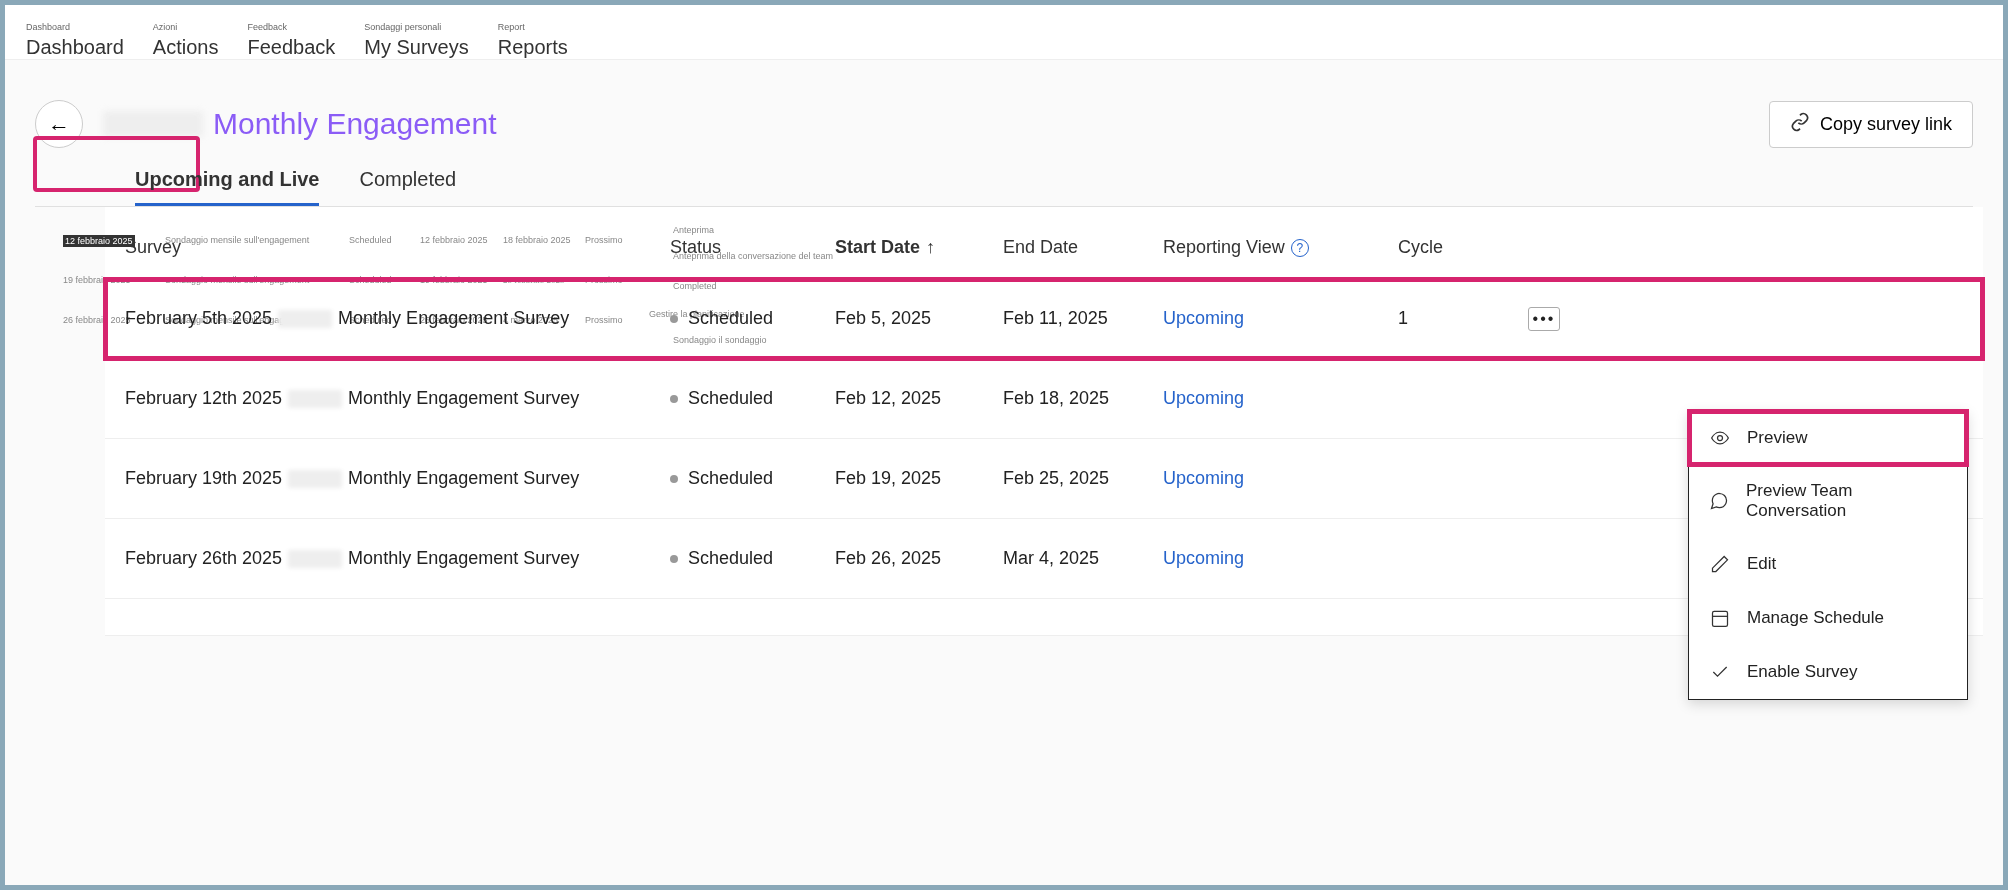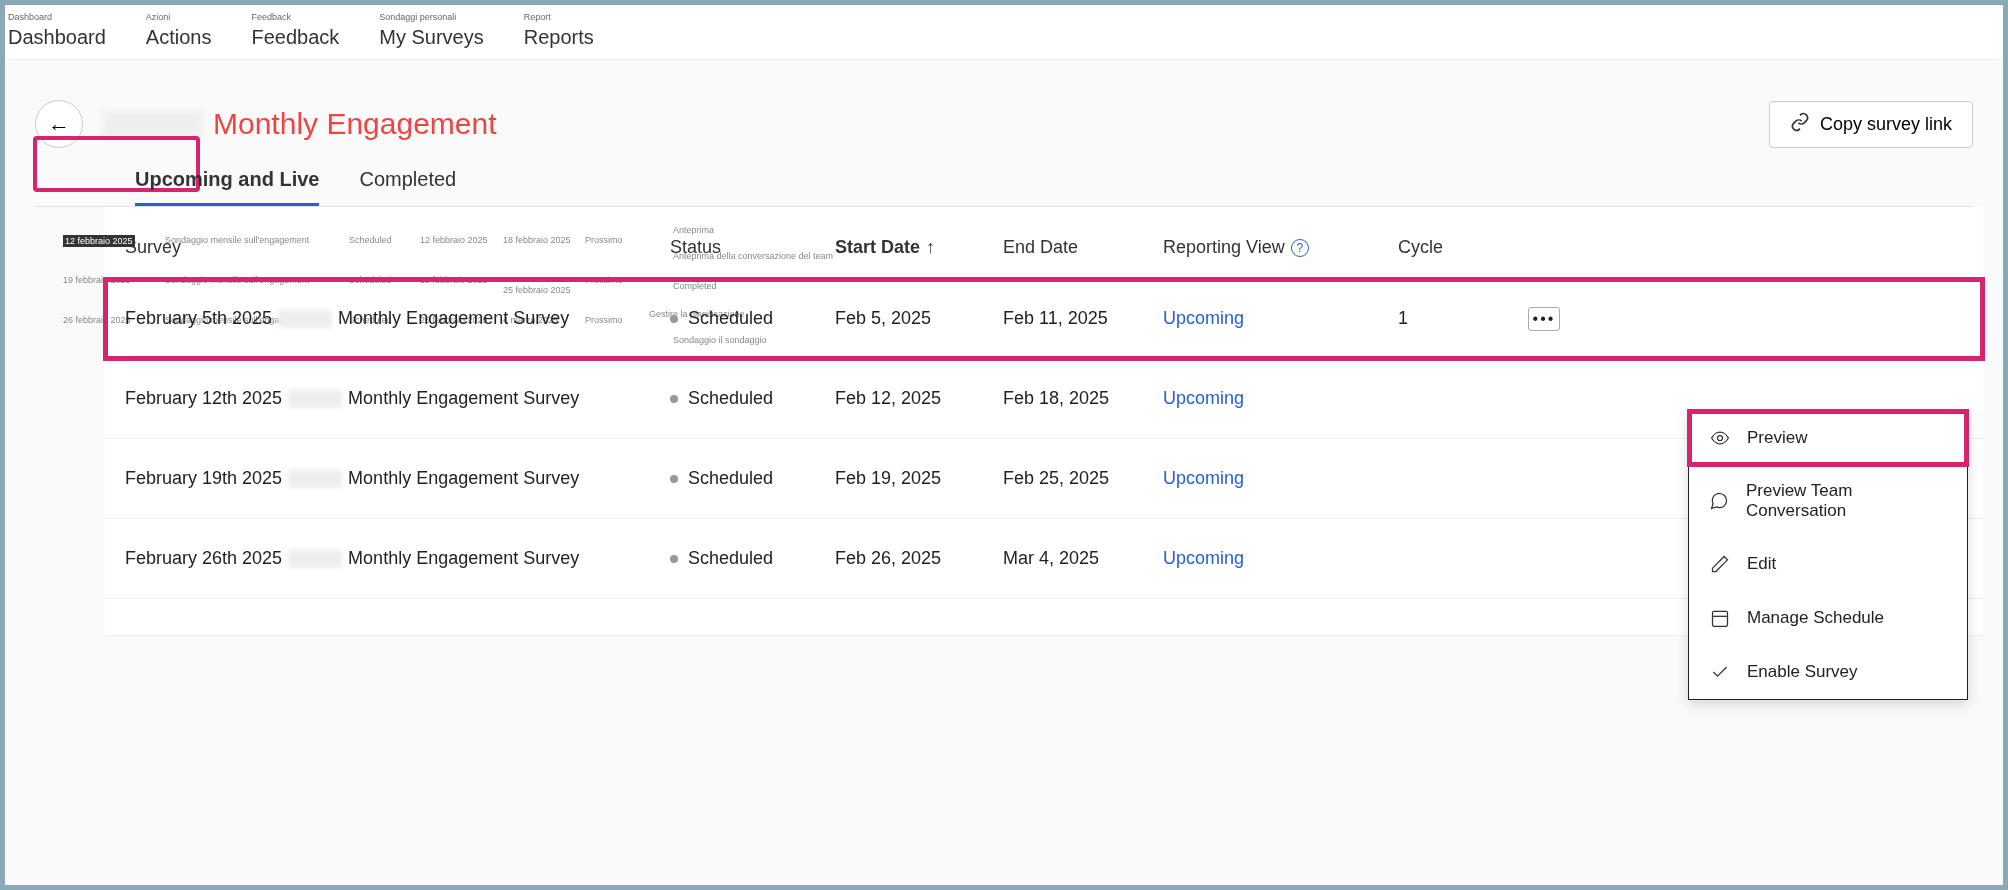--- a/index.html
+++ b/index.html
@@ -11,23 +11,23 @@
       height: 890px;
       overflow: hidden;
       position: relative;
     }
     
     
     .top-nav {
       background: #fff;
       height: 55px;
       display: flex;
-      align-items: center;
-      padding-left: 3px;
-      gap: 40px;
+      align-items: flex-end;
+      padding-left: 21px;
+      gap: 29px;
       border-bottom: 1px solid #eee;
     }
     .nav-item {
       position: relative;
       font-size: 20px;
       color: #333;
       cursor: pointer;
       padding-top: 10px;
     }
     .nav-item .mini {
@@ -64,21 +64,21 @@
       display: flex;
       align-items: center;
       justify-content: center;
       background: #fff;
       cursor: pointer;
       font-size: 22px;
     }
     .page-title {
       font-size: 30px;
       font-weight: 400;
-      color: #ef4444;
+      color: #8b5cf6;
       display: flex;
       align-items: center;
       gap: 10px;
     }
     .blurred {
       display: inline-block;
       width: 100px;
       height: 26px;
       background: #eee;
       filter: blur(3px);
@@ -308,21 +308,21 @@
 <div class="ghost" style="top:230px; left:160px;">Sondaggio mensile sull'engagement</div>
 <div class="ghost" style="top:230px; left:344px;">Scheduled</div>
 <div class="ghost" style="top:230px; left:415px;">12 febbraio 2025</div>
 <div class="ghost" style="top:230px; left:498px;">18 febbraio 2025</div>
 <div class="ghost" style="top:230px; left:580px;">Prossimo</div>
 
 <div class="ghost" style="top:270px; left:58px;">19 febbraio 2025</div>
 <div class="ghost" style="top:270px; left:160px;">Sondaggio mensile sull'engagement</div>
 <div class="ghost" style="top:270px; left:344px;">Scheduled</div>
 <div class="ghost" style="top:270px; left:415px;">19 febbraio 2025</div>
-<div class="ghost" style="top:280px; left:498px;">25 febbraio 2025</div>
+<div class="ghost" style="top:270px; left:498px;font-family:Liberation Serif, serif;">25 febbraio 2025</div>
 <div class="ghost" style="top:270px; left:580px;">Prossimo</div>
 
 <div class="ghost" style="top:310px; left:58px;">26 febbraio 2025</div>
 <div class="ghost" style="top:310px; left:160px;">Sondaggio mensile sull'engagement</div>
 <div class="ghost" style="top:310px; left:344px;">Scheduled</div>
 <div class="ghost" style="top:310px; left:415px;">26 febbraio 2025</div>
 <div class="ghost" style="top:310px; left:498px;">4 marzo 2025</div>
 <div class="ghost" style="top:310px; left:580px;">Prossimo</div>
 
 <div class="ghost" style="top:220px; left:668px;">Anteprima</div>

